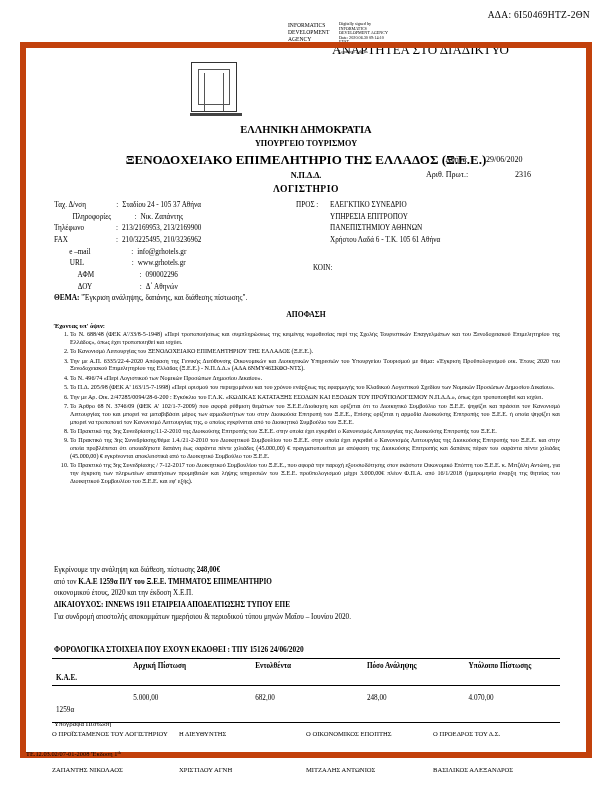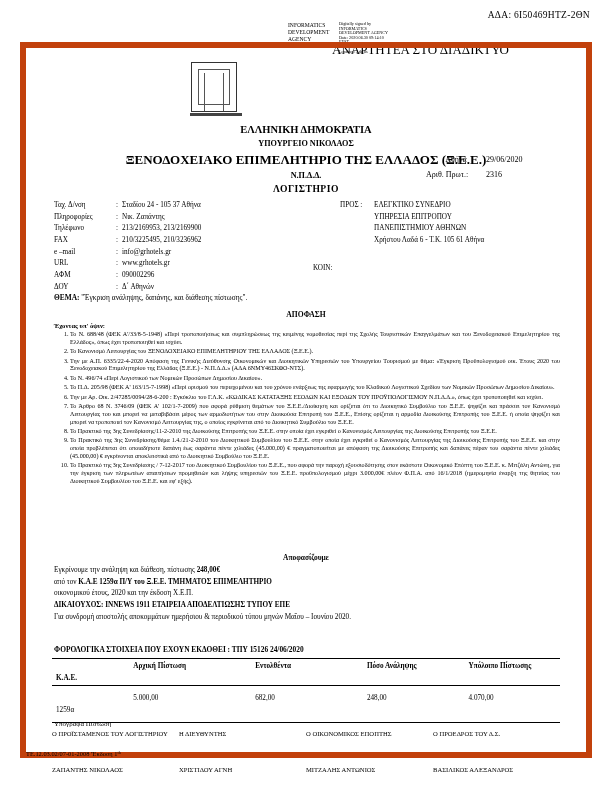--- a/index.html
+++ b/index.html
@@ -33,29 +33,29 @@
   .header { position:absolute; left:0; right:0; top:74px; text-align:center; font-weight:bold; font-size:9.5px; line-height:1.5; }
   .header .l1 { font-size:10.5px; }
   .header .l2 { font-size:8.2px; }
   .header .l3 { font-size:13px; }
   .header .l4 { font-size:8.2px; }
   .header .l5 { font-size:9.6px; letter-spacing:0.5px; }
 
   .athina { position:absolute; left:400px; top:107px; font-size:8px; }
   .athina .r { display:flex; }
   .athina .k { width:60px;text-align:center; }
-  .arith { position:absolute; left:400px; top:122px; font-size:8px; display:flex; }
+  .arith { position:absolute; left:400px; top:122px; font-size:8px; display:flex;gap:29px; }
   .arith .k { width:60px; }
 
   .contact { position:absolute; left:28px; top:152px; font-size:7.2px; line-height:1.62; }
-  .contact .row { display:flex; }
+  .contact .row { display:flex;justify-content:center; }
   .contact .k { width:62px; }
   .contact .c { width:6px; }
 
-  .pros { position:absolute; left:270px; top:152px; font-size:7.2px; line-height:1.62;margin-left:44px; }
+  .pros { position:absolute; left:270px; top:152px; font-size:7.2px; line-height:1.62; }
   .pros .row { display:flex; }
   .pros .k { width:34px; }
   .koin { position:absolute; left:270px; top:216px; font-size:7.2px; display:flex; }
   .koin .k { width:34px;margin-left:17px; }
 
   .thema { position:absolute; left:28px; top:245px; font-size:7.4px; }
   .thema b { font-weight:bold; }
 
   .apofasi { position:absolute; left:0; right:0; top:262px; text-align:center; font-size:7.6px; font-weight:bold; }
 
@@ -118,21 +118,21 @@
 
   <div class="frame">
 
     <div class="emblem">
       <div class="box"></div>
       <div class="base"></div>
     </div>
 
     <div class="header">
       <div class="l1">ΕΛΛΗΝΙΚΗ ΔΗΜΟΚΡΑΤΙΑ</div>
-      <div class="l2">ΥΠΟΥΡΓΕΙΟ ΝΙΚΟΛΑΟΣ</div>
+      <div class="l2">ΥΠΟΥΡΓΕΙΟ ΤΟΥΡΙΣΜΟΥ</div>
       <div class="l3">ΞΕΝΟΔΟΧΕΙΑΚΟ ΕΠΙΜΕΛΗΤΗΡΙΟ ΤΗΣ ΕΛΛΑΔΟΣ (Ξ.Ε.Ε.)</div>
       <div class="l4">Ν.Π.Δ.Δ.</div>
       <div class="l5">ΛΟΓΙΣΤΗΡΙΟ</div>
     </div>
 
     <div class="athina">
       <div class="r">
         <div class="k">Αθήνα</div>
         <div>29/06/2020</div>
       </div>
@@ -224,21 +224,20 @@
         <li>Το Ν. 496/74 «Περί Λογιστικού των Νομικών Προσώπων Δημοσίου Δικαίου».</li>
         <li>Το Π.Δ. 205/98 (ΦΕΚ Α' 163/15-7-1998) «Περί ορισμού του περιεχομένου και του χρόνου ενάρξεως της εφαρμογής του Κλαδικού Λογιστικού Σχεδίου των Νομικών Προσώπων Δημοσίου Δικαίου».</li>
         <li>Την με Αρ. Οικ. 2/47285/0094/28-6-200 : Εγκύκλιο του Γ.Λ.Κ. «ΚΩΔΙΚΑΣ ΚΑΤΑΤΑΞΗΣ ΕΣΟΔΩΝ ΚΑΙ ΕΞΟΔΩΝ ΤΟΥ ΠΡΟΫΠΟΛΟΓΙΣΜΟΥ Ν.Π.Δ.Δ.», όπως έχει τροποποιηθεί και ισχύει.</li>
         <li>Το Άρθρο 68 Ν. 3746/09 (ΦΕΚ Α' 102/1-7-2009) που αφορά ρύθμιση θεμάτων του Ξ.Ε.Ε./Διοίκηση και ορίζεται ότι το Διοικητικό Συμβούλιο του Ξ.Ε.Ε. ψηφίζει και πράσσει τον Κανονισμό Λειτουργίας του και μπορεί να μεταβιβάσει μέρος των αρμοδιοτήτων του στην Διοικούσα Επιτροπή του Ξ.Ε.Ε., Επίσης ορίζεται η αρμοδία Διοικούσης Επιτροπής του Ξ.Ε.Ε. ή οποία ψηφίζει και μπορεί να τροποποιεί τον Κανονισμό Λειτουργίας της, ο οποίος εγκρίνεται από το Διοικητικό Συμβούλιο του Ξ.Ε.Ε.</li>
         <li>Το Πρακτικό της 3ης Συνεδρίασης/11-2-2010 της Διοικούσης Επιτροπής του Ξ.Ε.Ε. στην οποία έχει εγκριθεί ο Κανονισμός Λειτουργίας της Διοικούσης Επιτροπής του Ξ.Ε.Ε.</li>
         <li>Το Πρακτικό της 3ης Συνεδρίασης/θέμα 1.4./21-2-2010 του Διοικητικού Συμβουλίου του Ξ.Ε.Ε. στην οποία έχει εγκριθεί ο Κανονισμός Λειτουργίας της Διοικούσης Επιτροπής του Ξ.Ε.Ε. και στην οποία προβλέπεται ότι οποιαδήποτε δαπάνη έως σαράντα πέντε χιλιάδες (45.000,00) € πραγματοποιείται με απόφαση της Διοικούσης Επιτροπής και δαπάνες πέραν του σαράντα πέντε χιλιάδες (45.000,00) € εγκρίνονται αποκλειστικά από το Διοικητικό Συμβούλιο του Ξ.Ε.Ε.</li>
         <li>Το Πρακτικό της 3ης Συνεδρίασης / 7-12-2017 του Διοικητικού Συμβουλίου του Ξ.Ε.Ε., που αφορά την παροχή εξουσιοδότησης στον εκάστοτε Οικονομικό Επόπτη του Ξ.Ε.Ε. κ. Μιτζάλη Αντώνη, για την έγκριση των πληρωτέων απαιτήσεων προμηθειών και λήψης υπηρεσιών του Ξ.Ε.Ε. προϋπολογισμού μέχρι 3.000,00€ πλέον Φ.Π.Α. από 16/1/2018 (ημερομηνία έναρξη της θητείας του Διοικητικού Συμβουλίου του Ξ.Ε.Ε. και εφ' εξής).</li>
       </ol>
     </div>
 
-    <div class="apofasizoume">Αποφασίζουμε</div>
 
     <div class="body2">
       <div>
         <span>Εγκρίνουμε την ανάληψη και διάθεση, πίστωσης </span><b>248,00€</b>
       </div>
       <div>
         <span>από τον </span><b>Κ.Α.Ε 1259α Π/Υ του Ξ.Ε.Ε. ΤΜΗΜΑΤΟΣ ΕΠΙΜΕΛΗΤΗΡΙΟ</b>
       </div>
       <div>
         <span>οικονομικού έτους, 2020 και την έκδοση Χ.Ε.Π.</span>

